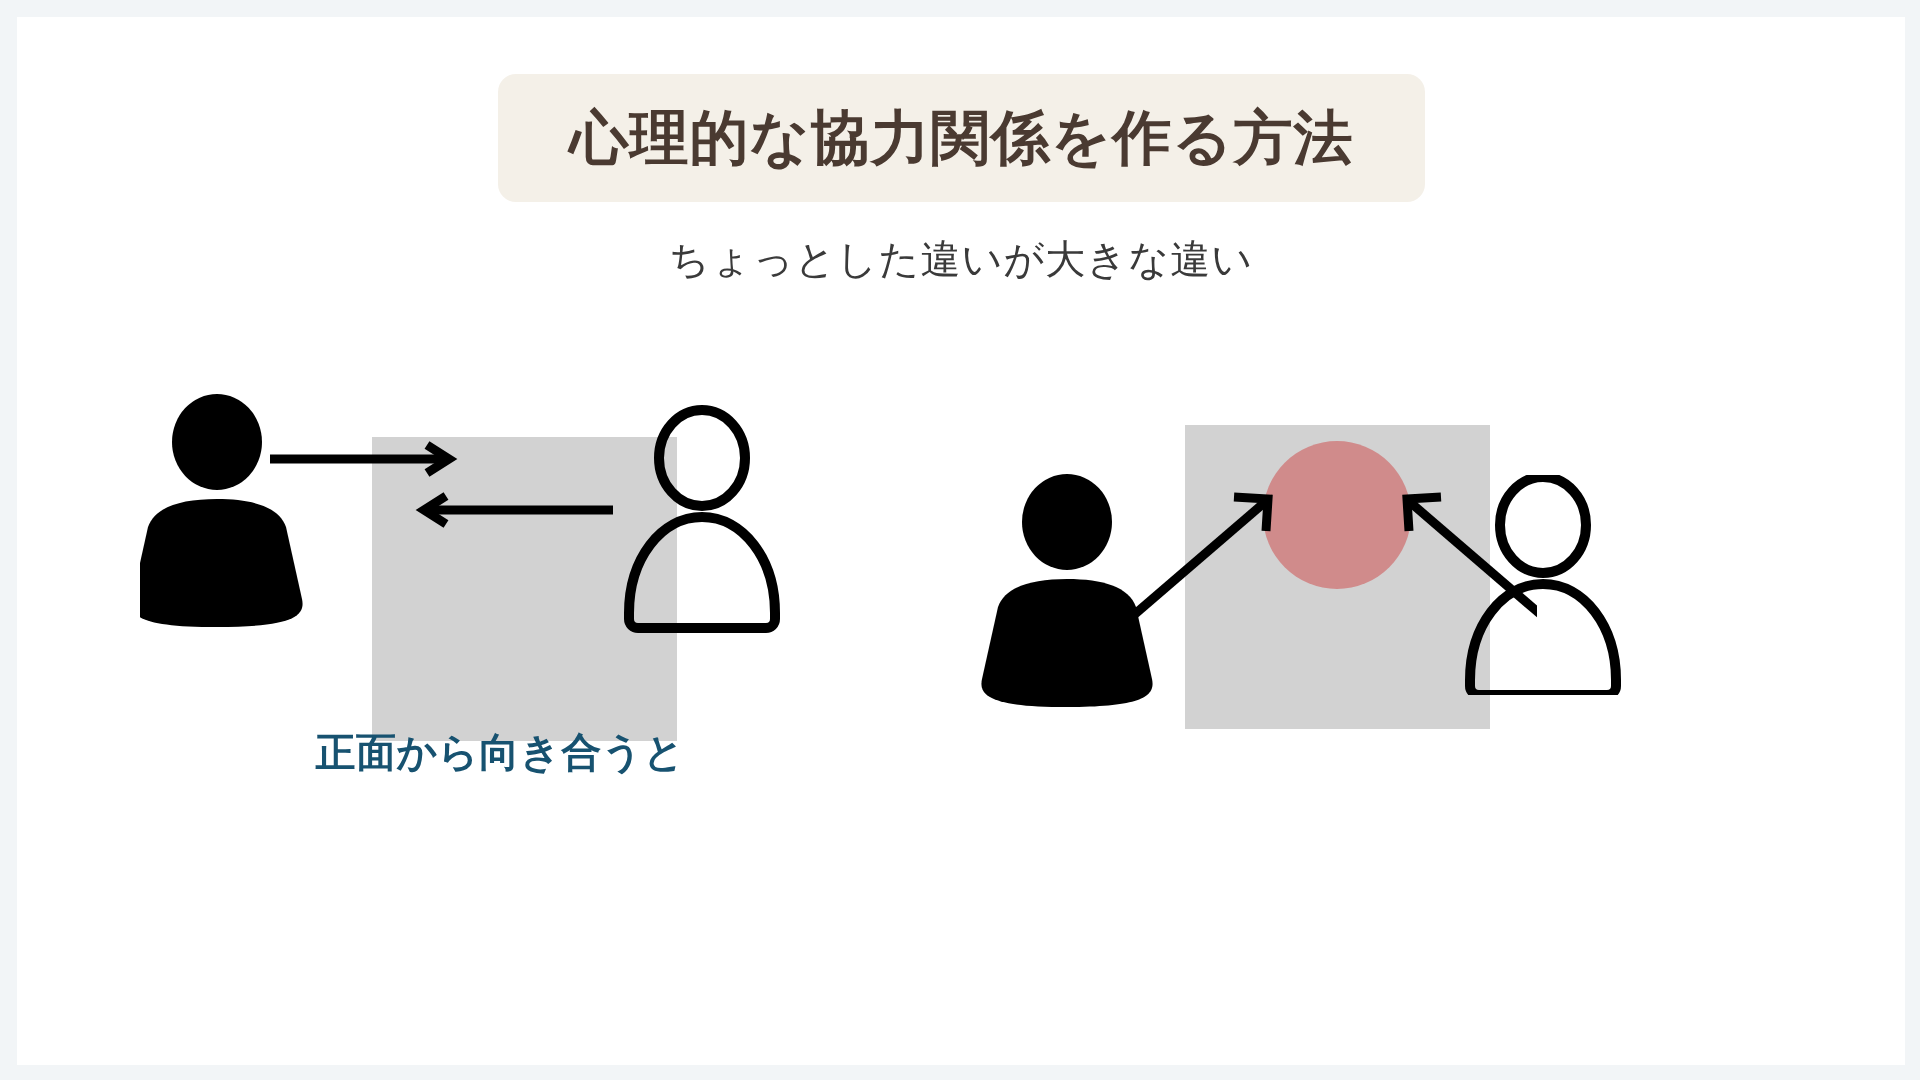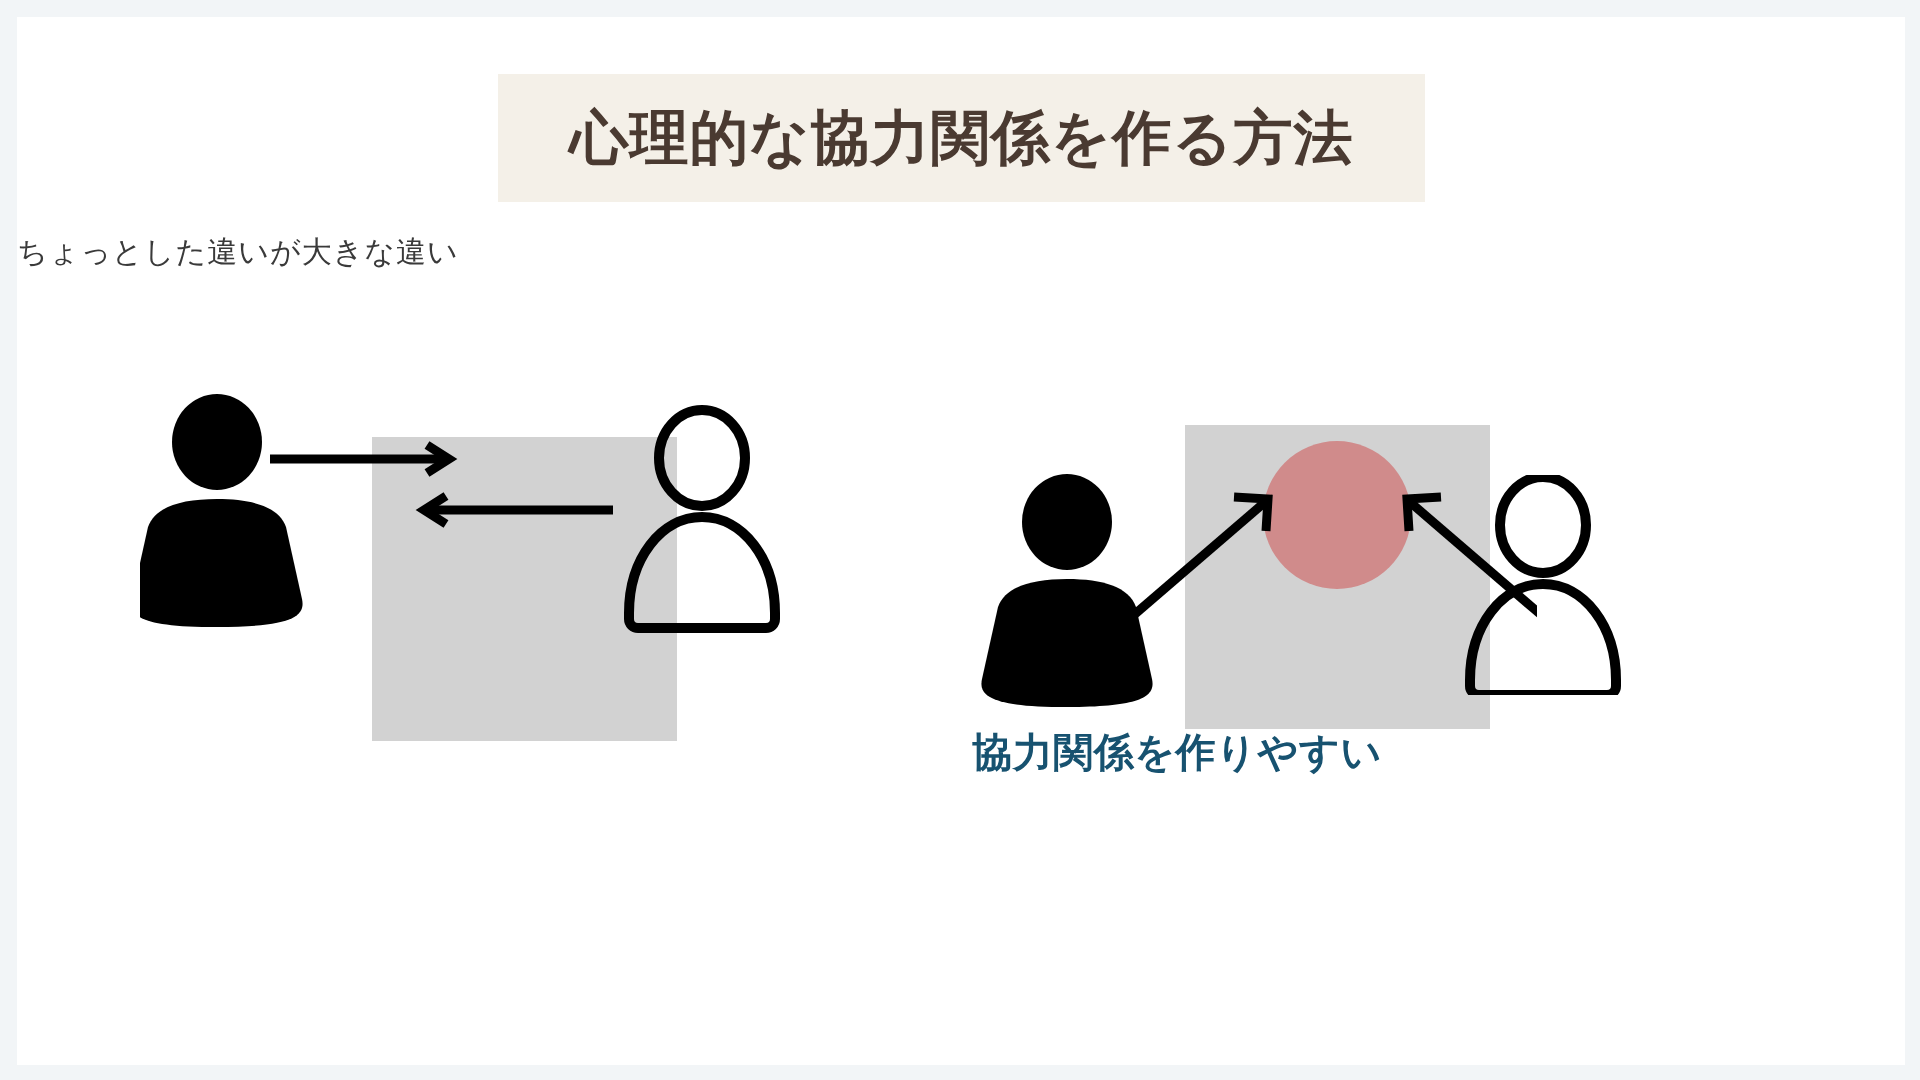--- a/index.html
+++ b/index.html
@@ -36,37 +36,39 @@
   #title-block {
     position: absolute;
     left: 481px;       
     top: 57px;         
     width: 927px;      
     height: 128px;
     background: #f4f0e8;
     display: flex;
     align-items: center;
     justify-content: center;
+    border-radius: 18px;
   }
   #title-text {
     color: #4a3a31;
     font-size: 59px;
     font-weight: 700;
     letter-spacing: 1px;
     line-height: 1;
     white-space: nowrap;
   }
 
   #subtitle-text {
     position: absolute;
     left: 0;
     top: 215px;
     width: 1888px;
+    text-align: center;
     color: #3a3a3a;
-    font-size: 30px;
+    font-size: 40px;
     font-weight: 400;
     letter-spacing: 1px;
     white-space: nowrap;
   }
 
   
   .panel {
     position: absolute;
     top: 310px;
     height: 460px;
@@ -144,20 +146,21 @@
 
           <g stroke="#000000" fill="#000000">
             <line x1="473" y1="183" x2="288" y2="183" stroke-width="9"></line>
             <polyline points="306,169 284,183 306,197" fill="none" stroke-width="9" stroke-linecap="butt" stroke-linejoin="miter"></polyline>
           </g>
 
         </svg>
       </div>
 
       <div class="caption">
+        <span class="cap-line">正面から向き合うと</span>
       </div>
     </div>
 
     <div class="panel" id="panel-right">
 
       <div class="panel-figure">
         <svg width="720" height="420" viewBox="0 0 720 420" xmlns="http://www.w3.org/2000/svg">
 
           <rect x="368" y="98" width="305" height="304" fill="#d2d2d2"></rect>
 
@@ -198,18 +201,17 @@
                      C 139 109 171 151 171 205
                      L 171 211
                      C 171 216 167 220 162 220
                      L 34 220
                      C 29 220 25 216 25 211 Z" stroke-linejoin="round"></path>
           </g>
         </svg>
       </div>
 
       <div class="caption">
-        <span class="cap-line">協力関係を作りやすい</span>
       </div>
     </div>
 
   </div>
 </div>
 
 </body></html>

